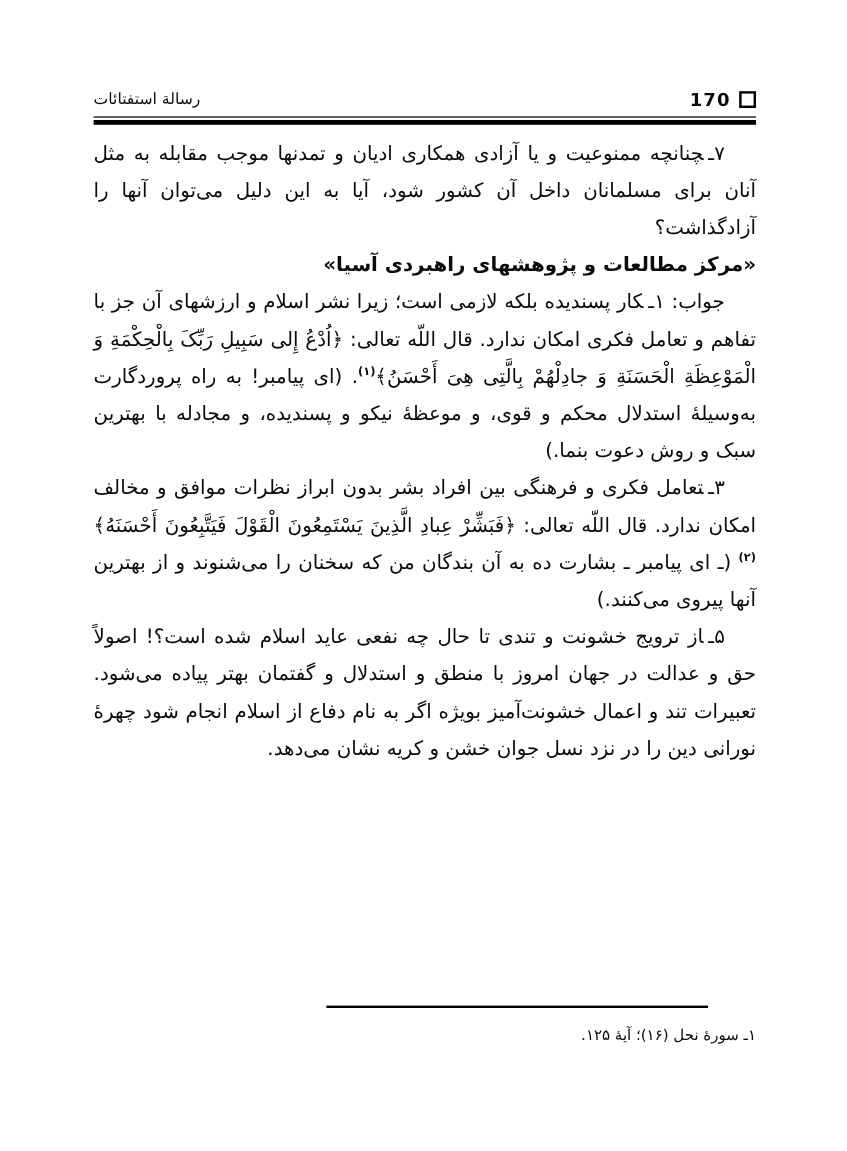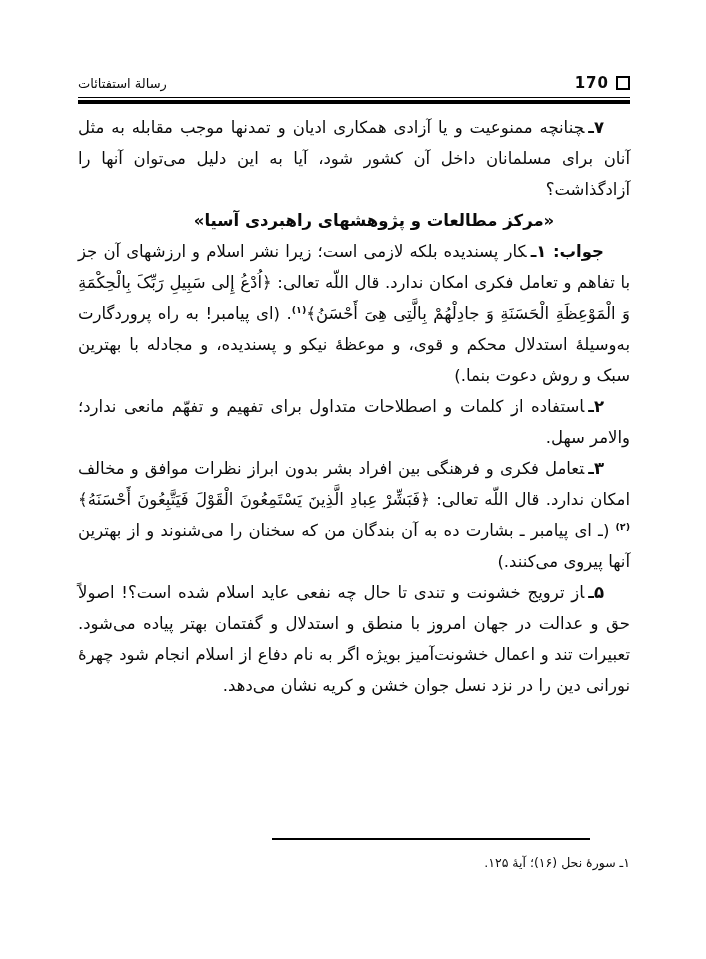--- a/index.html
+++ b/index.html
@@ -70,37 +70,37 @@
     left: 78px;
     font-size: 16.5px;
     line-height: 31px;
     text-align: justify;
   }
   .para {
     margin: 0;
     text-indent: 26px;
   }
   .lead {
-    font-weight: bold;
+    font-weight: normal;
     padding-left: 4px;
   }
   .verse {
     font-weight: normal;
     margin-top: 42px;
   }
   .fnm {
     font-size: 9.5px;
     font-weight: bold;
     vertical-align: super;
     line-height: 0;
   }
   .attribution {
     margin: 0;
     font-weight: bold;
-    text-align: center;
+    text-align: right;
     padding-left: 40px;
     text-indent: 0;
   }
   
   .footnote-sep {
     position: absolute;
     top: 838px;
     left: 272px;
     width: 318px;
     height: 2px;
@@ -136,21 +136,20 @@
 
   <div class="body-text">
 
     <p class="para"><span class="lead">۷ـ</span><span>چنانچه ممنوعیت و یا آزادی همکاری ادیان و تمدنها موجب مقابله به مثل آنان برای مسلمانان داخل آن کشور شود، آیا به این دلیل می‌توان آنها را آزادگذاشت؟</span></p>
 
 
     <p class="attribution">«مرکز مطالعات و پژوهشهای راهبردی آسیا»</p>
 
     <p class="para"><span class="lead">جواب: ۱ـ</span><span>کار پسندیده بلکه لازمی است؛ زیرا نشر اسلام و ارزشهای آن جز با تفاهم و تعامل فکری امکان ندارد. قال اللّه تعالی: </span><span class="verse">﴿اُدْعُ إِلی سَبِیلِ رَبِّکَ بِالْحِکْمَةِ وَ الْمَوْعِظَةِ الْحَسَنَةِ وَ جادِلْهُمْ بِالَّتِی هِیَ أَحْسَنُ﴾</span><sup class="fnm">(۱)</sup><span>. (ای پیامبر! به راه پروردگارت به‌وسیلهٔ استدلال محکم و قوی، و موعظهٔ نیکو و پسندیده، و مجادله با بهترین سبک و روش دعوت بنما.)</span></p>
 
-    <p class="para"><span class="lead">۲ـ</span><span>استفاده از کلمات و اصطلاحات متداول برای تفهیم و تفهّم مانعی ندارد؛ والامر سهل.</span></p>
 
     <p class="para"><span class="lead">۳ـ</span><span>تعامل فکری و فرهنگی بین افراد بشر بدون ابراز نظرات موافق و مخالف امکان ندارد. قال اللّه تعالی: </span><span class="verse">﴿فَبَشِّرْ عِبادِ الَّذِینَ یَسْتَمِعُونَ الْقَوْلَ فَیَتَّبِعُونَ أَحْسَنَهُ﴾</span><sup class="fnm">(۲)</sup><span> (ـ ای پیامبر ـ بشارت ده به آن بندگان من که سخنان را می‌شنوند و از بهترین آنها پیروی می‌کنند.)</span></p>
 
 
     <p class="para"><span class="lead">۵ـ</span><span>از ترویج خشونت و تندی تا حال چه نفعی عاید اسلام شده است؟! اصولاً حق و عدالت در جهان امروز با منطق و استدلال و گفتمان بهتر پیاده می‌شود. تعبیرات تند و اعمال خشونت‌آمیز بویژه اگر به نام دفاع از اسلام انجام شود چهرهٔ نورانی دین را در نزد نسل جوان خشن و کریه نشان می‌دهد.</span></p>
 
   </div>
 
   <div class="footnote-sep"></div>
   <div class="footnotes">

